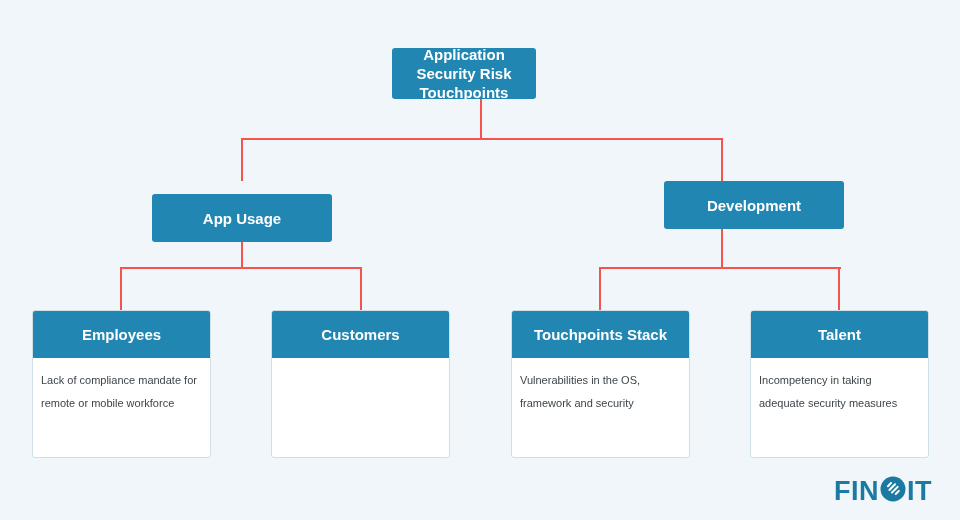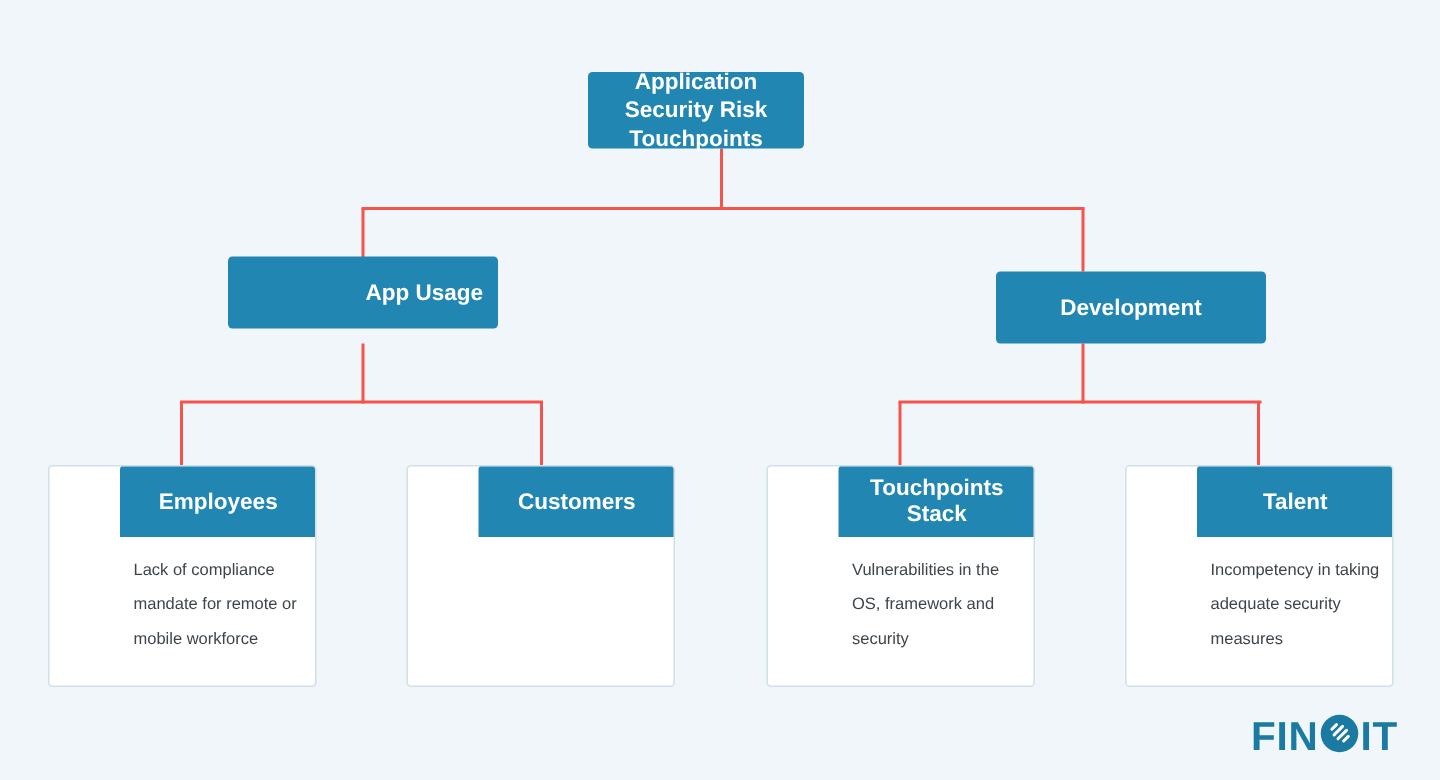--- a/index.html
+++ b/index.html
@@ -33,36 +33,35 @@
     display: flex;
     align-items: center;
     justify-content: center;
     text-align: center;
     border-radius: 3px;
     box-sizing: border-box;
     padding: 4px 10px;
     z-index: 2;
   }
   .root-node  { left: 392px; top: 48px;  width: 144px; height: 51px; }
-  .branch-app { left: 152px; top: 171px; width: 180px; height: 48px; justify-content: flex-end; }
+  .branch-app { left: 152px; top: 194px; width: 180px; height: 48px; }
   .branch-dev { left: 632px; top: 181px; width: 180px; height: 48px; margin-left: 32px; }
 
   
   .leaf {
     position: absolute;
     top: 310px;
     width: 179px;
     height: 148px;
     background: #ffffff;
     border: 1px solid var(--leaf-border, #cfe0e8);
     border-radius: 3px;
     box-sizing: border-box;
     z-index: 2;
     overflow: hidden;
-    padding-left: 48px;
   }
   .leaf-0 { left: 32px; }
   .leaf-1 { left: 271px; }
   .leaf-2 { left: 511px; }
   .leaf-3 { left: 750px; }
   .leaf-header {
     height: 48px;
     margin: -1px -1px 0 -1px;
     background: var(--accent, #2186b2);
     color: #ffffff;

